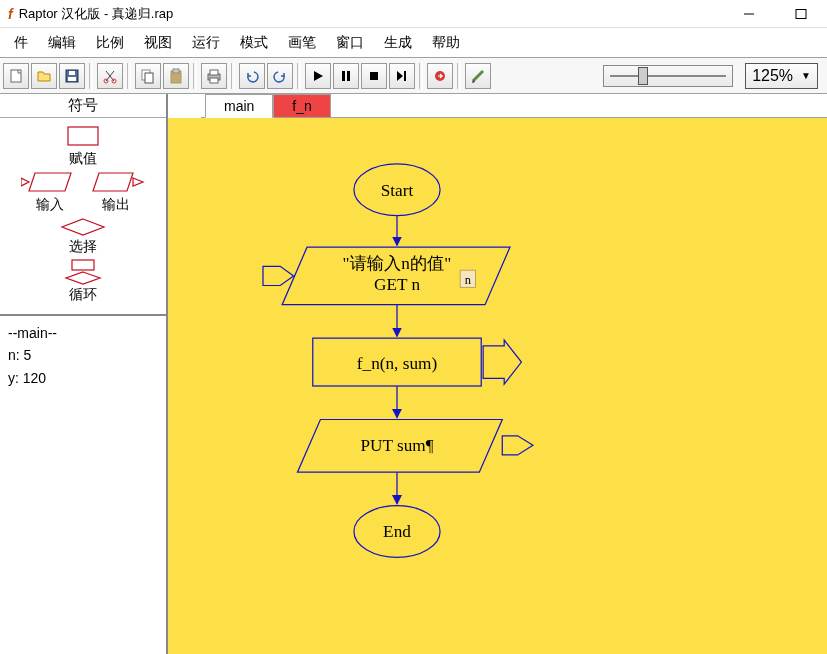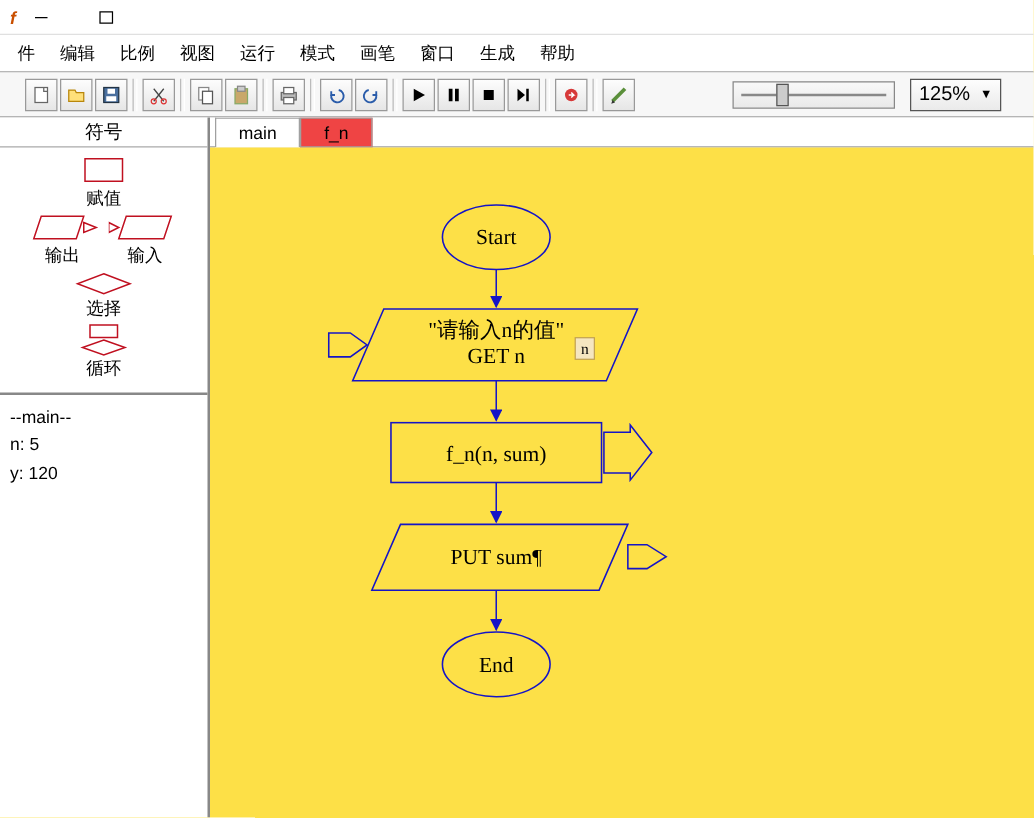--- a/index.html
+++ b/index.html
@@ -54,21 +54,21 @@
     font-size: 14px;
   }
   .menubar .menu-item {
     padding: 4px 10px;
     cursor: default;
   }
   .toolbar {
     height: 36px;
     display: flex;
     align-items: center;
-    padding: 2px 20px;
+    padding: 2px 3px;
     background: #f7f7f7;
     border-bottom: 1px solid #a0a0a0;
     gap: 2px;
   }
   .tbtn {
     width: 26px;
     height: 26px;
     border: 1px solid #999;
     background: linear-gradient(#fdfdfd, #e6e6e6);
     display: flex;
@@ -162,20 +162,21 @@
     flex-direction: column;
     overflow: hidden;
   }
   .tabs {
     height: 24px;
     display: flex;
     align-items: flex-end;
     border-bottom: 1px solid #a0a0a0;
     padding-left: 4px;
     gap: 0;
+    margin-left: 33px;
   }
   .tab {
     padding: 3px 18px;
     border: 1px solid #a0a0a0;
     font-size: 14px;
     position: relative;
     bottom: -1px;
   }
   .tab.active {
     background: #fff;
@@ -214,20 +215,21 @@
     fill: none;
     stroke: #c01020;
     stroke-width: 1.2;
   }
 </style>
 </head>
 <body>
 
 <div class="titlebar">
   <span class="logo">f</span>
+  <span class="title">Raptor 汉化版 - 真递归.rap</span>
   <div class="win-controls">
     <div class="win-btn">
       <svg width="12" height="12">
           <line x1="1" y1="6" x2="11" y2="6" stroke="#000" stroke-width="1"></line>
         </svg>
     </div>
     <div class="win-btn">
       <svg width="12" height="12">
           <rect x="1" y="1.5" width="10" height="9" fill="none" stroke="#000" stroke-width="1"></rect>
         </svg>
@@ -367,31 +369,31 @@
         <svg class="sym-svg" width="50" height="26">
             <rect class="shape" x="10" y="3" width="30" height="18"></rect>
           </svg>
         <div class="sym-label">赋值</div>
       </div>
 
 
       <div class="sym-row">
         <div class="sym-wrap">
           <svg class="sym-svg" width="58" height="26">
+            <polygon class="shape" points="14,3 50,3 44,21 8,21"></polygon>
+            <path class="shape" d="M0 8 L8 12 L0 16 Z"></path>
+          </svg>
+          <div class="sym-label">输入</div>
+        </div>
+        <div class="sym-wrap">
+          <svg class="sym-svg" width="58" height="26">
             <polygon class="shape" points="12,3 46,3 40,21 6,21"></polygon>
             <path class="shape" d="M46 8 L56 12 L46 16 Z"></path>
           </svg>
           <div class="sym-label">输出</div>
-        </div>
-        <div class="sym-wrap">
-          <svg class="sym-svg" width="58" height="26">
-            <polygon class="shape" points="14,3 50,3 44,21 8,21"></polygon>
-            <path class="shape" d="M0 8 L8 12 L0 16 Z"></path>
-          </svg>
-          <div class="sym-label">输入</div>
         </div>
       </div>
 
       <div class="sym-wrap">
         <svg class="sym-svg" width="50" height="22">
             <polygon class="shape" points="25,3 46,11 25,19 4,11"></polygon>
           </svg>
         <div class="sym-label">选择</div>
       </div>
 

